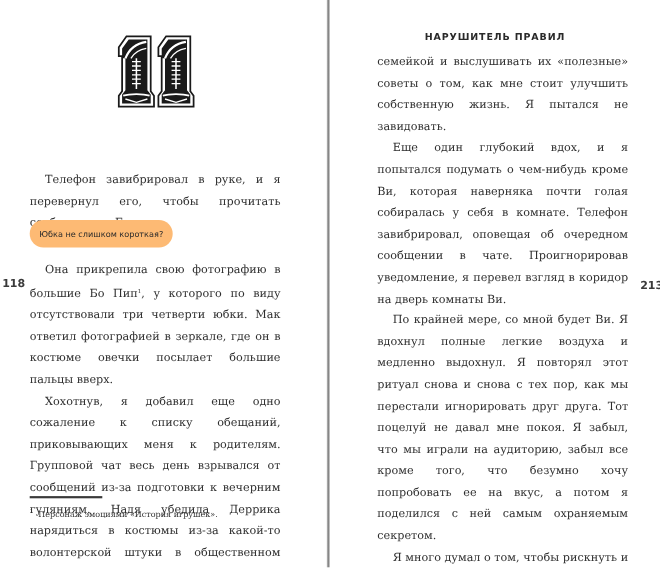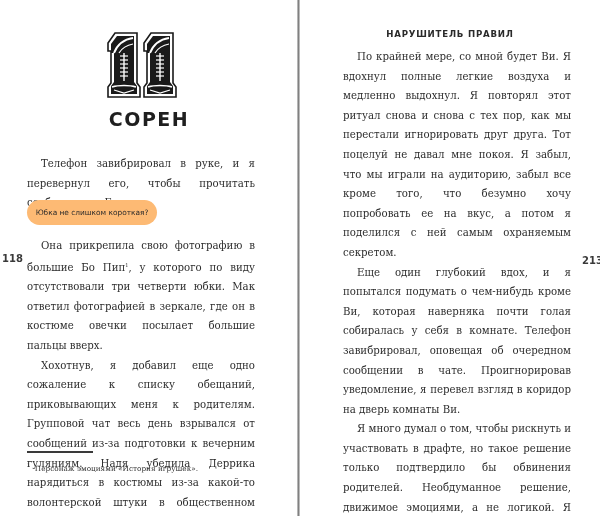--- a/index.html
+++ b/index.html
@@ -69,21 +69,20 @@
           <line x1="50" y1="33" x2="58" y2="33"></line>
             <line x1="50" y1="37" x2="58" y2="37"></line>
           <line x1="50" y1="41" x2="58" y2="41"></line>
             <line x1="50" y1="45" x2="58" y2="45"></line>
         </g>
         <path d="M42 56 C48 54, 60 54, 66 56" stroke="#ffffff" stroke-width="1.6" fill="none"></path>
         <path d="M44 59 L54 62 L64 59" stroke="#ffffff" stroke-width="1.2" fill="none"></path>
       </g>
     </svg>
 
-    <div class="chapter-title">СОРЕН</div>
 
     <div class="text-col left-col1">
       <p>Телефон завибрировал в руке, и я перевернул его, чтобы прочитать сообщение от Евы.</p>
     </div>
 
     <div class="chat-bubble">Юбка не слишком короткая?</div>
 
     <div class="text-col left-col2">
       <p><span>Она прикрепила свою фотографию в большие Бо Пип</span><sup>1</sup><span>, у которого по виду отсутствовали три четверти юбки. Мак ответил фотографией в зеркале, где он в костюме овечки посылает большие пальцы вверх.</span></p>
       <p>Хохотнув, я добавил еще одно сожаление к списку обещаний, приковывающих меня к родителям. Групповой чат весь день взрывался от сообщений из-за подготовки к вечерним гуляниям. Надя убедила Деррика нарядиться в костюмы из-за какой-то волонтерской штуки в общественном центре, а он заманил всех остальных провести Хэллоуин с группой нуждающихся детишек.</p>
@@ -95,22 +94,23 @@
     <div class="footnote-rule"></div>
     <div class="footnote"><sup>1</sup>&nbsp; <span>Персонаж эмоциями «История игрушек».</span></div>
   </div>
 
   <div class="gutter"></div>
 
   <div class="page page-right">
     <div class="running-head">НАРУШИТЕЛЬ ПРАВИЛ</div>
 
     <div class="text-col right-col">
+      <p class="noindent">семейкой и выслушивать их «полезные» советы о том, как мне стоит улучшить собственную жизнь. Я пытался не завидовать.</p>
+      <p>Еще один глубокий вдох, и я попытался подумать о чем-нибудь кроме Ви, которая наверняка почти голая собиралась у себя в комнате. Телефон завибрировал, оповещая об очередном сообщении в чате. Проигнорировав уведомление, я перевел взгляд в коридор на дверь комнаты Ви.</p>
       <p>По крайней мере, со мной будет Ви. Я вдохнул полные легкие воздуха и медленно выдохнул. Я повторял этот ритуал снова и снова с тех пор, как мы перестали игнорировать друг друга. Тот поцелуй не давал мне покоя. Я забыл, что мы играли на аудиторию, забыл все кроме того, что безумно хочу попробовать ее на вкус, а потом я поделился с ней самым охраняемым секретом.</p>
-      <p>Еще один глубокий вдох, и я попытался подумать о чем-нибудь кроме Ви, которая наверняка почти голая собиралась у себя в комнате. Телефон завибрировал, оповещая об очередном сообщении в чате. Проигнорировав уведомление, я перевел взгляд в коридор на дверь комнаты Ви.</p>
       <p>Я много думал о том, чтобы рискнуть и участвовать в драфте, но такое решение только подтвердило бы обвинения родителей. Необдуманное решение, движимое эмоциями, а не логикой. Я сожгу все мосты в надежде на шанс в профессиональном футболе, если какая-то из команд посчитает меня достаточно талантливым.</p>
 
     </div>
 
     <div class="page-num page-num-right">213</div>
   </div>
 
 </div>
 
 </body></html>

